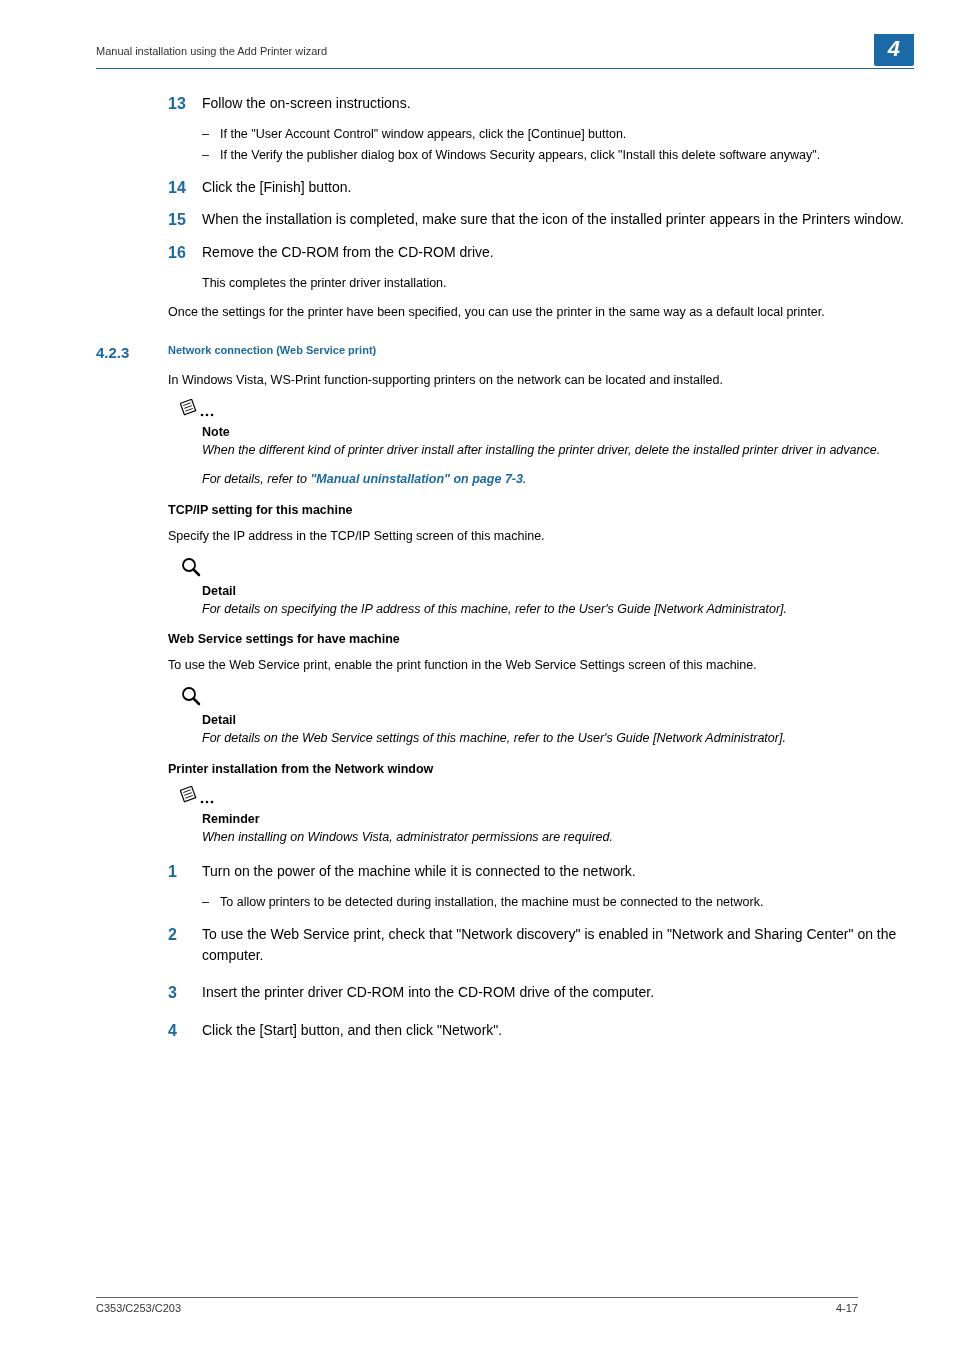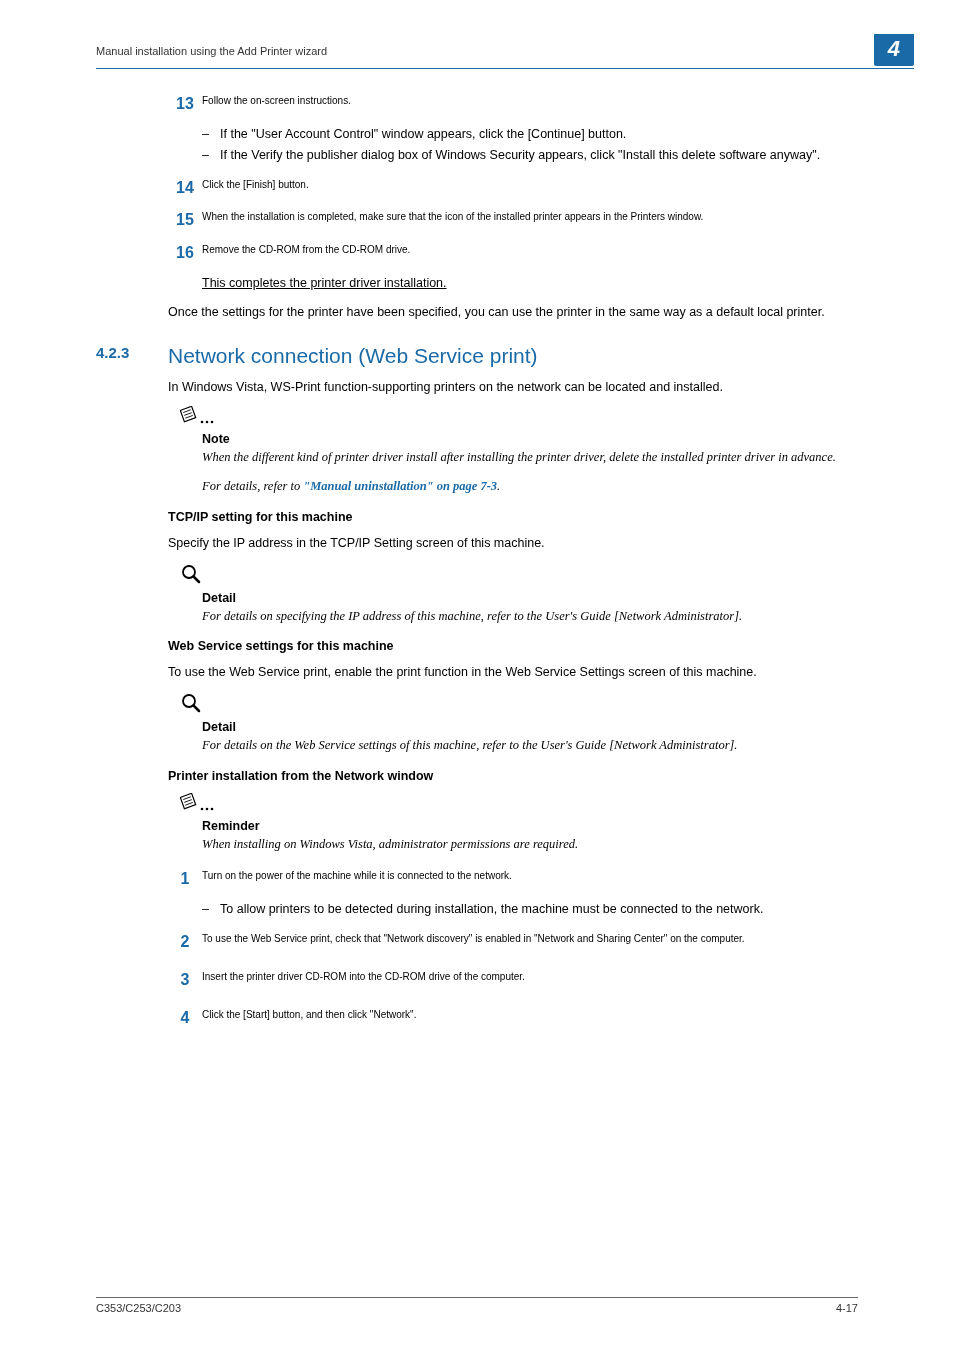--- a/index.html
+++ b/index.html
@@ -48,45 +48,43 @@
       display: flex;
       margin-bottom: 10px;
     }
     .step-num {
       color: #1a6aa8;
       font-weight: bold;
       font-size: 16px;
       width: 34px;
       flex-shrink: 0;
       line-height: 1.4;
-      text-align: center;
     }
     .step-body {
-      font-size: 10px;
+      font-size: 14px;
       line-height: 1.5;
       flex: 1;
     }
     .sub-bullet {
       display: flex;
       font-size: 12.5px;
       line-height: 1.5;
       margin-left: 34px;
       margin-bottom: 2px;
     }
     .sub-bullet .dash {
       width: 18px;
       flex-shrink: 0;
     }
     .extra-line {
       font-size: 12.5px;
       line-height: 1.5;
       margin-left: 34px;
       margin-top: 6px;
       margin-bottom: 10px;
-      text-decoration: underline;
     }
     .para {
       font-size: 12.5px;
       line-height: 1.5;
       margin-bottom: 10px;
     }
     .section-row {
       display: flex;
       margin-top: 22px;
       margin-bottom: 10px;
@@ -94,22 +92,22 @@
     .section-num {
       color: #1a6aa8;
       font-weight: bold;
       font-size: 15px;
       width: 72px;
       flex-shrink: 0;
       margin-left: -72px;
     }
     .section-title {
       color: #1a6aa8;
-      font-weight: normal;
-      font-size: 21px;
+      font-weight: bold;
+      font-size: 11px;
     }
     .callout {
       margin-top: 8px;
       margin-bottom: 14px;
     }
     .callout-icon {
       margin-left: 12px;
       margin-bottom: 2px;
     }
     .callout-label {
@@ -117,21 +115,20 @@
       font-size: 12.5px;
       margin-left: 34px;
       margin-bottom: 2px;
     }
     .callout-body {
       font-style: italic;
       font-size: 12.5px;
       line-height: 1.5;
       margin-left: 34px;
       margin-bottom: 10px;
-      font-family: Liberation Serif, serif;
     }
     .callout-body .link {
       color: #1a6aa8;
       font-weight: bold;
     }
     .subhead {
       font-weight: bold;
       font-size: 12.5px;
       margin-top: 12px;
       margin-bottom: 10px;
@@ -233,21 +230,21 @@
       <div class="callout-icon">
         <svg width="22" height="22" viewBox="0 0 22 22">
           <circle cx="9" cy="9" r="6" fill="none" stroke="#000" stroke-width="1.8"></circle>
           <line x1="13.5" y1="13.5" x2="19" y2="19" stroke="#000" stroke-width="2.5" stroke-linecap="round"></line>
         </svg>
       </div>
       <div class="callout-label">Detail</div>
       <div class="callout-body">For details on specifying the IP address of this machine, refer to the User's Guide [Network Administrator].</div>
     </div>
 
-    <div class="subhead">Web Service settings for this machine</div>
+    <div class="subhead">Web Service settings for have machine</div>
     <div class="para">To use the Web Service print, enable the print function in the Web Service Settings screen of this machine.</div>
 
     <div class="callout">
       <div class="callout-icon">
         <svg width="22" height="22" viewBox="0 0 22 22">
           <circle cx="9" cy="9" r="6" fill="none" stroke="#000" stroke-width="1.8"></circle>
           <line x1="13.5" y1="13.5" x2="19" y2="19" stroke="#000" stroke-width="2.5" stroke-linecap="round"></line>
         </svg>
       </div>
       <div class="callout-label">Detail</div>

